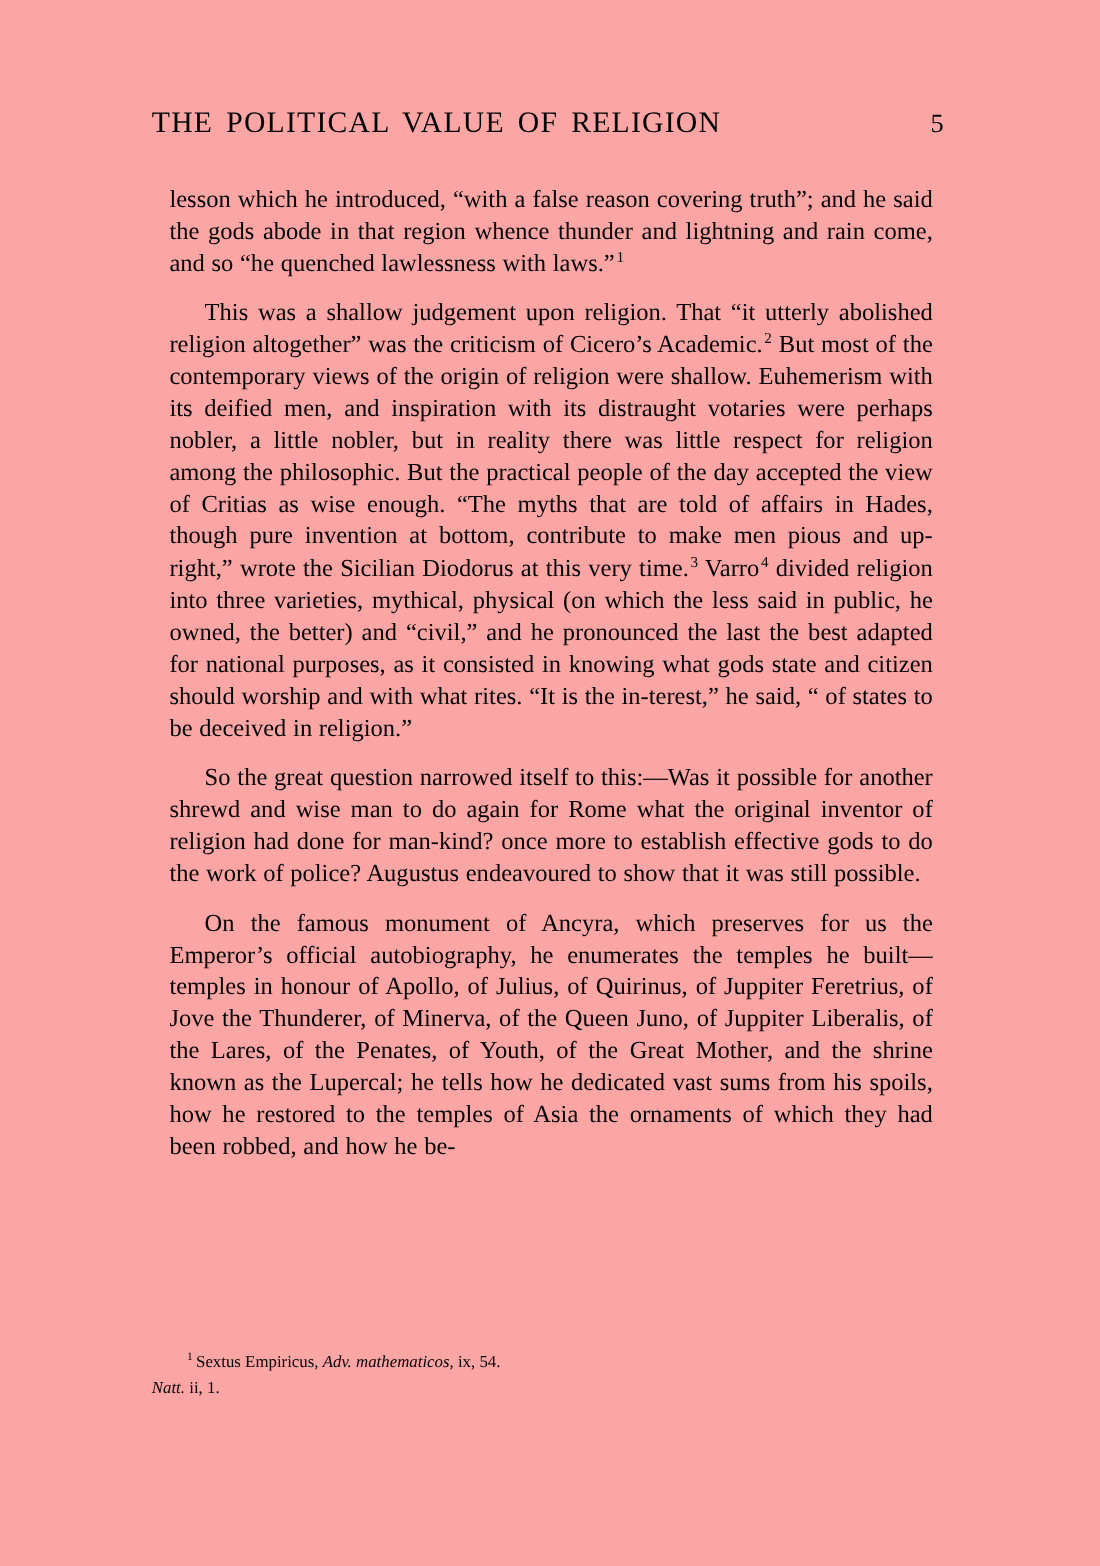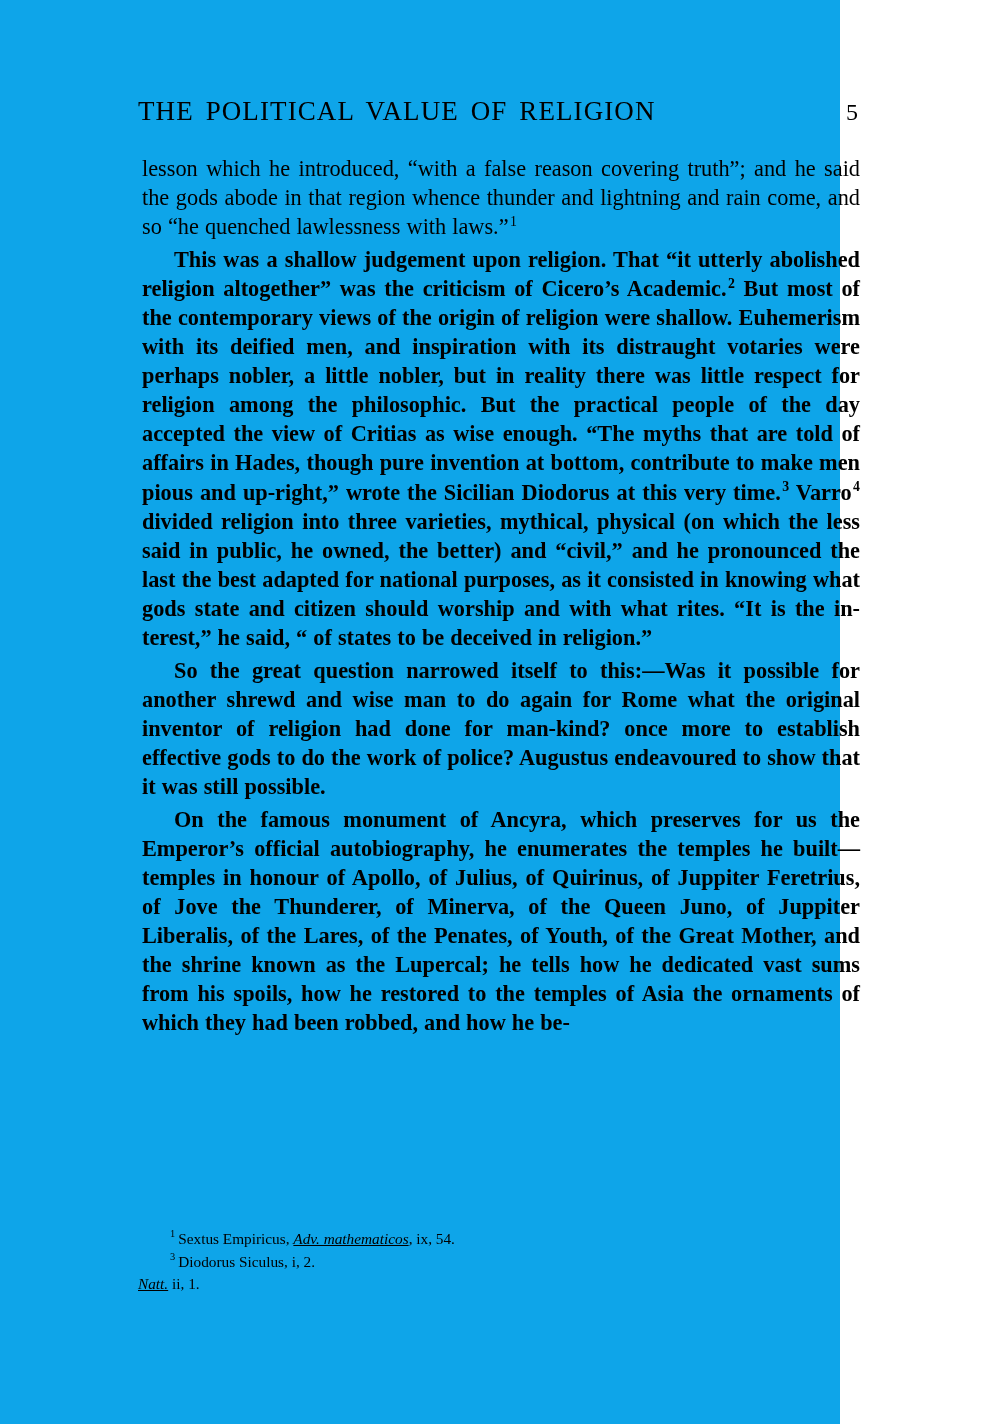--- a/index.html
+++ b/index.html
@@ -14,23 +14,23 @@
     position: relative;
     overflow: hidden;
     font-family: "Liberation Serif", "DejaVu Serif", serif;
     color: #000000;
     -webkit-font-smoothing: antialiased;
   }
 
   .page {
     position: absolute;
     left: 0; top: 0;
-    width: 840px;
+    width: 1000px;
     height: 1424px;
-    background: #0ea5e9;
+    background: #fca5a5;
   }
 
   
   .running-head {
     position: absolute;
     left: 138px;
     top: 96px;
     width: 724px;
     height: 34px;
     display: flex;
@@ -50,29 +50,29 @@
   }
 
   
   .body-block {
     position: absolute;
     left: 138px;
     top: 150px;
     width: 726px;
   }
   .para {
-    margin: 4px;
+    margin: 16px;
     font-size: 22.3px;
     line-height: 29.05px;
     text-align: justify;
     text-justify: inter-word;
     word-spacing: 0.5px;
     hyphens: none;
   }
-  .para.indent { text-indent: 32px; font-weight: bold; }
+  .para.indent { text-indent: 32px; }
 
   sup.fn {
     font-size: 0.62em;
     vertical-align: 0.62em;
     line-height: 0;
     margin-left: 1.5px;
   }
 
   
   .footnotes {
@@ -94,21 +94,21 @@
     padding-left: 32px;
   }
   .fn-row .fn-col-a { width: 350px; flex: 0 0 350px; }
   .fn-row .fn-col-b { flex: 1 1 auto; }
   .fn-marker {
     font-size: 0.68em;
     vertical-align: 0.66em;
     line-height: 0;
     margin-right: 3px;
   }
-  .it { font-style: italic; text-decoration: underline; }
+  .it { font-style: italic; }
 </style>
 </head>
 <body>
 
 <div class="page">
 
   <div class="running-head">
     <span class="running-head-title">THE POLITICAL VALUE OF RELIGION</span>
     <span class="running-head-folio">5</span>
   </div>
@@ -119,17 +119,16 @@
     <p class="para indent" id="para-2">This was a shallow judgement upon religion.  That “it utterly abolished religion altogether” was the criticism of Cicero’s Academic.<sup class="fn">2</sup>  But most of the contemporary views of the origin of religion were shallow.  Euhemerism with its deified men, and inspiration with its distraught votaries were perhaps nobler, a little nobler, but in reality there was little respect for religion among the philosophic.  But the practical people of the day accepted the view of Critias as wise enough. “The myths that are told of affairs in Hades, though pure invention at bottom, contribute to make men pious and up-right,” wrote the Sicilian Diodorus at this very time.<sup class="fn">3</sup>  Varro<sup class="fn">4</sup> divided religion into three varieties, mythical, physical (on which the less said in public, he owned, the better) and “civil,” and he pronounced the last the best adapted for national purposes, as it consisted in knowing what gods state and citizen should worship and with what rites.  “It is the in-terest,” he said, “ of states to be deceived in religion.”</p>
     <p class="para indent" id="para-3">So the great question narrowed itself to this:—Was it possible for another shrewd and wise man to do again for Rome what the original inventor of religion had done for man-kind? once more to establish effective gods to do the work of police?  Augustus endeavoured to show that it was still possible.</p>
     <p class="para indent" id="para-4">On the famous monument of Ancyra, which preserves for us the Emperor’s official autobiography, he enumerates the temples he built—temples in honour of Apollo, of Julius, of Quirinus, of Juppiter Feretrius, of Jove the Thunderer, of Minerva, of the Queen Juno, of Juppiter Liberalis, of the Lares, of the Penates, of Youth, of the Great Mother, and the shrine known as the Lupercal; he tells how he dedicated vast sums from his spoils, how he restored to the temples of Asia the ornaments of which they had been robbed, and how he be-</p>
 
   </div>
 
   <div class="footnotes">
     <div class="fn-row">
       <div class="fn-col-a" id="fn-1"><span class="fn-marker">1</span>Sextus Empiricus, <span class="it">Adv. mathematicos</span>, ix, 54.</div>
     </div>
-    <div class="fn-line indented" id="fn-3"><span class="fn-marker">3</span>Diodorus Siculus, i, 2.</div>
     <div class="fn-line flush" id="fn-4-cont"><span class="it">Natt.</span> ii, 1.</div>
   </div>
 
 </div>
 
 </body></html>

